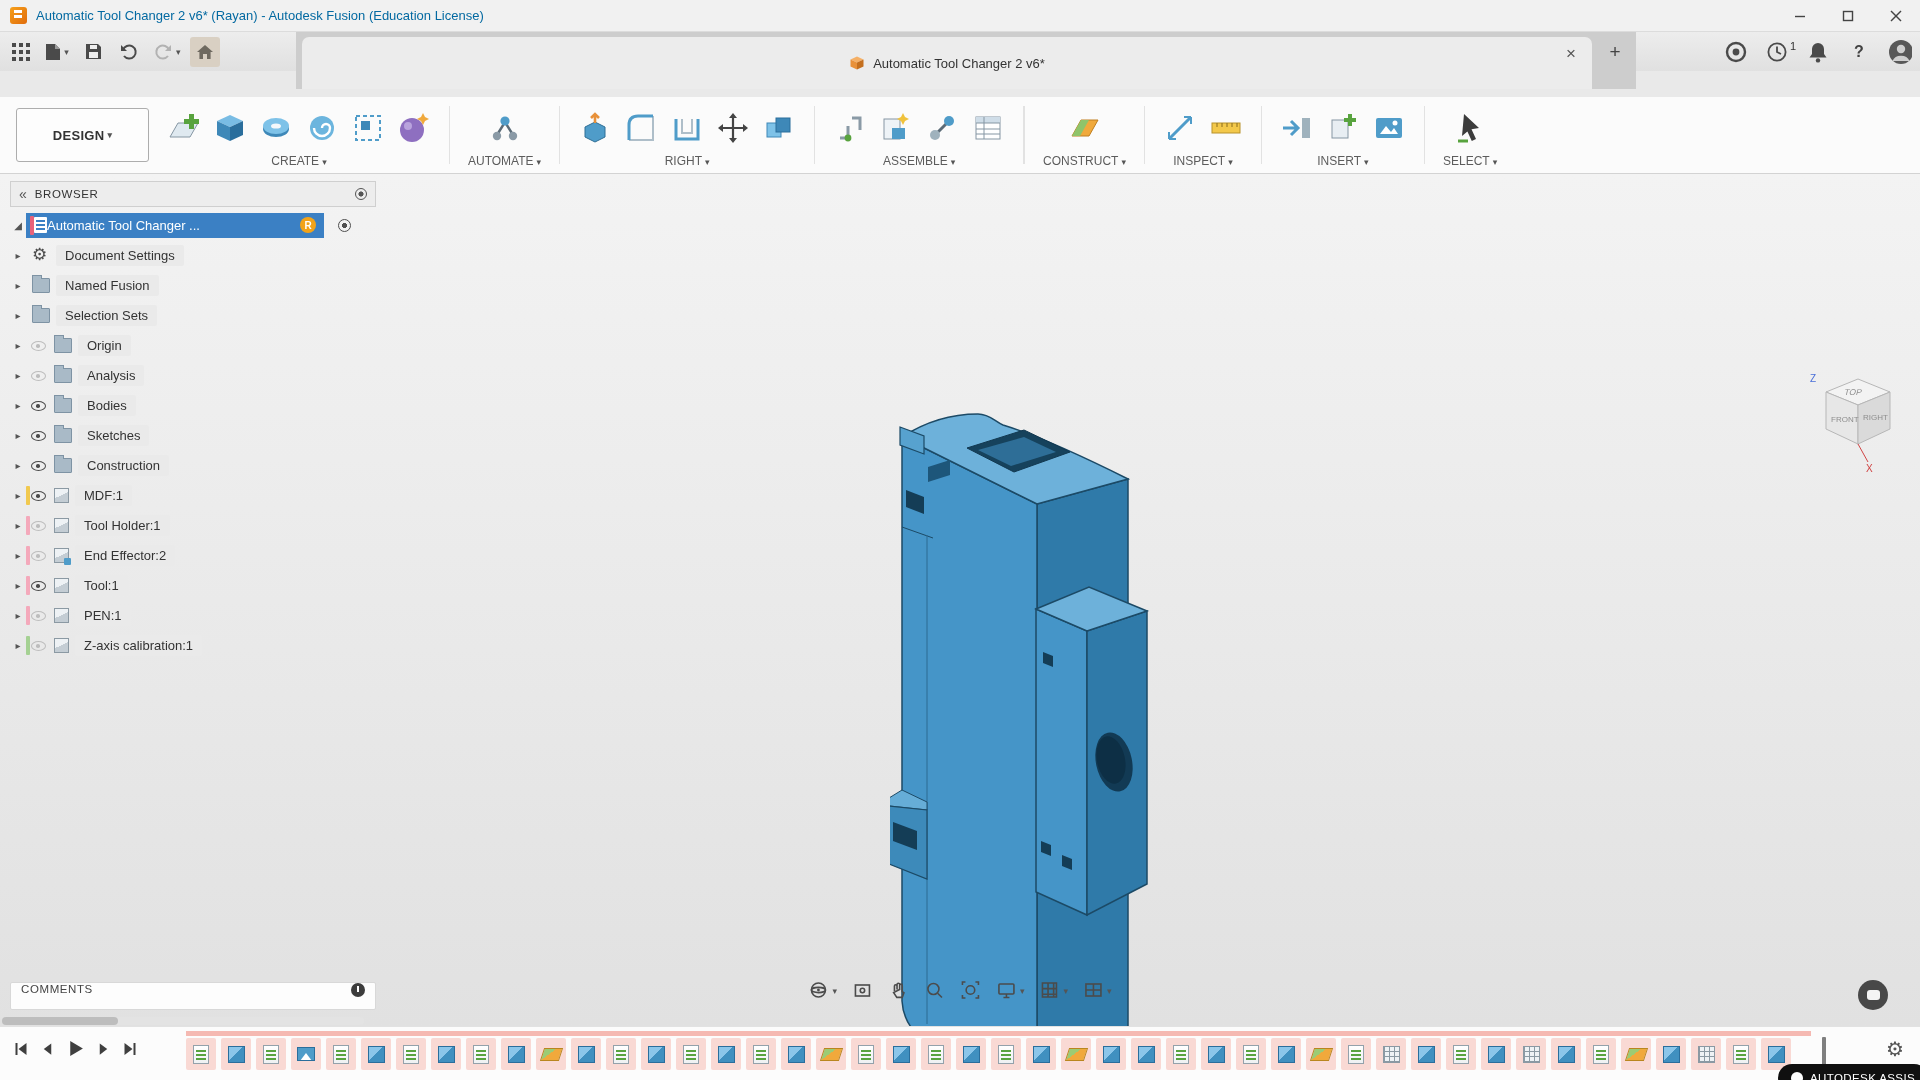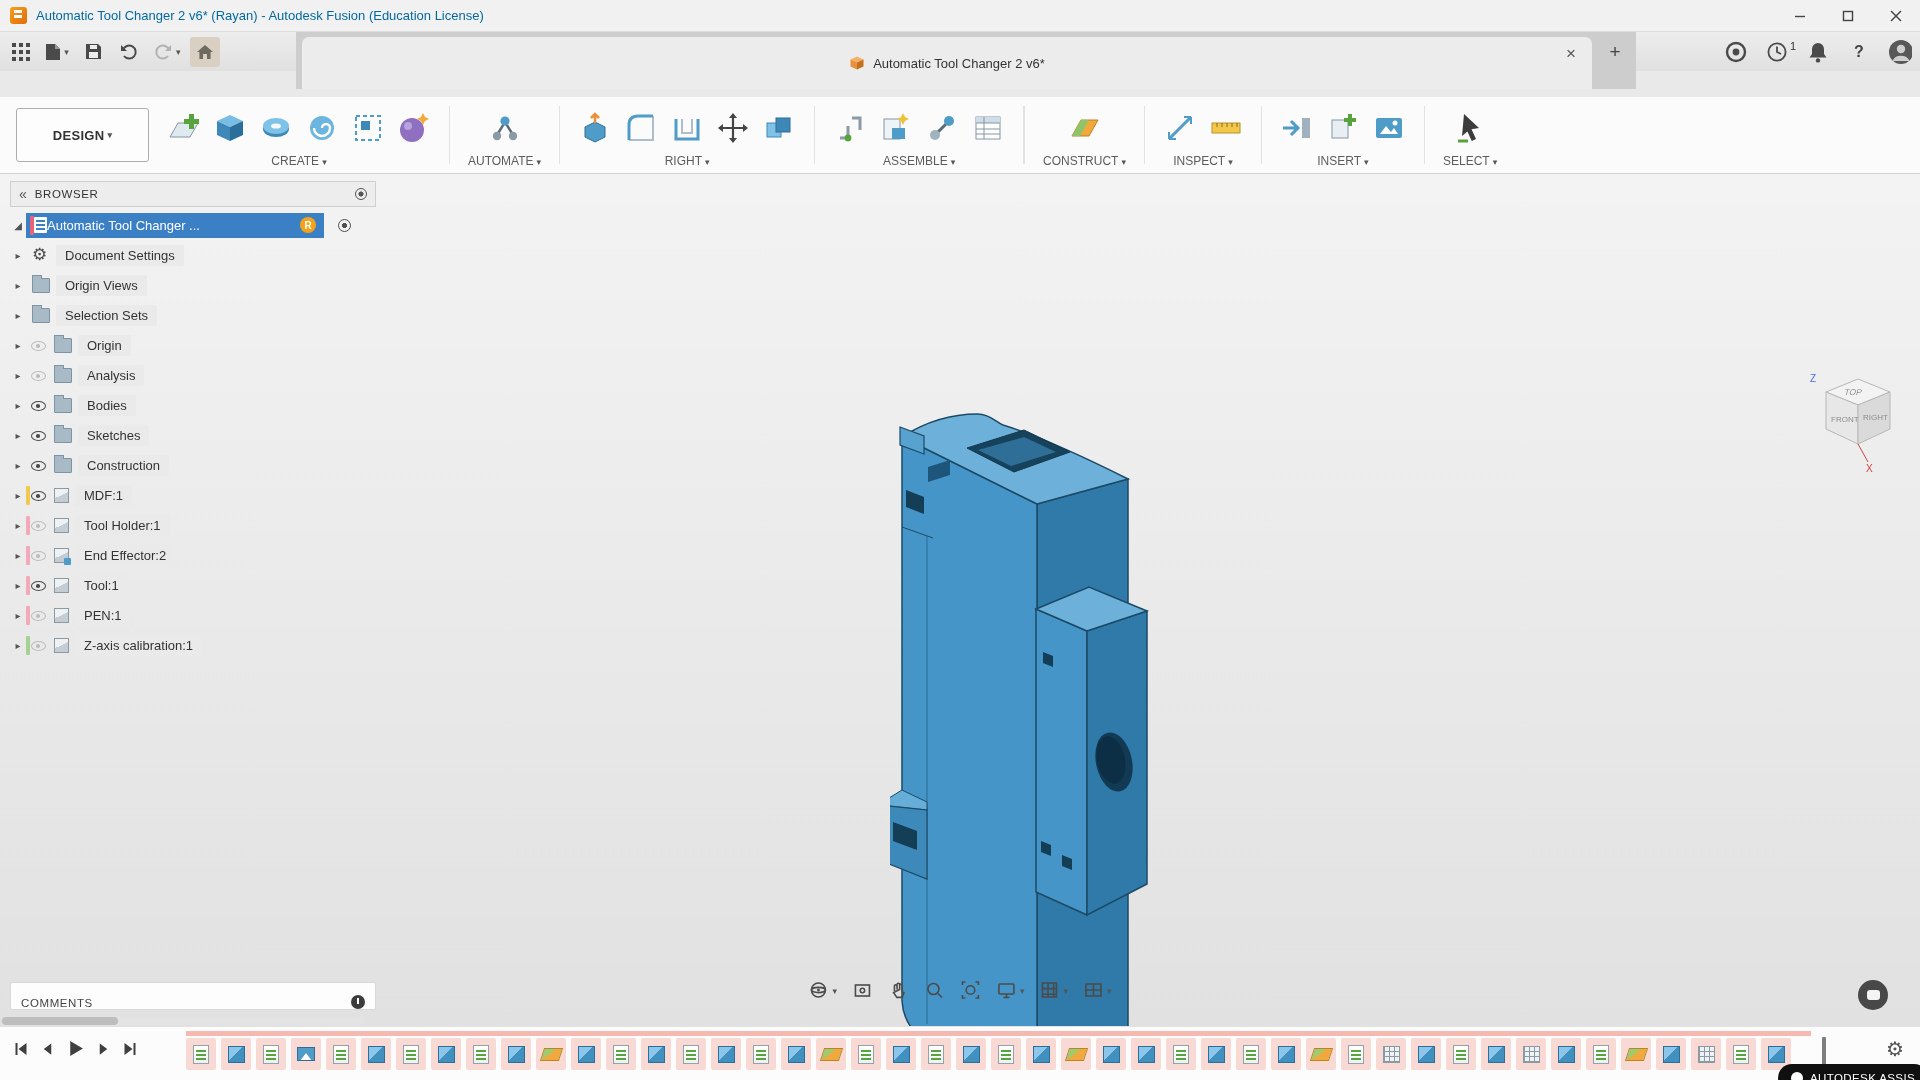--- a/index.html
+++ b/index.html
@@ -79,21 +79,21 @@
   .eye.off::after { background:#bdbdbd; }
   .ric { position:relative; width:18px; height:15px; flex:none; margin:0 6px 0 2px; }
   .ric.folder { background:#a9bac7; border:1px solid #7e93a4; border-radius:1px; }
   .ric.folder::before { content:""; position:absolute; top:-4px; left:-1px; width:8px; height:3px; background:#a9bac7; border:1px solid #7e93a4; border-bottom:none; }
   .ric.gear::before { content:"⚙"; position:absolute; left:0; top:-4px; font-size:17px; color:#4c4c4c; }
   .ric.box, .ric.box-move { width:15px; height:15px; background:linear-gradient(155deg,#eef2f5 0 48%,#c4cdd4 48%); border:1px solid #8b99a3; }
   .ric.box-move::after { content:""; position:absolute; right:-3px; bottom:-3px; width:7px; height:7px; background:#4f9cc9; border-radius:1px; }
   .blabel { background:#eaeaea; padding:3px 9px; border-radius:2px; color:#333; font-size:13px; white-space:nowrap; }
 
   
-  .comments { position:absolute; left:10px; top:808px; width:366px; height:28px; background:#fdfdfd; border:1px solid #d8d8d8; border-radius:2px; display:flex; align-items:flex-end; padding:0 10px; }
+  .comments { position:absolute; left:10px; top:808px; width:366px; height:28px; background:#fdfdfd; border:1px solid #d8d8d8; border-radius:2px; display:flex; align-items:flex-start; padding:0 10px; }
   .c-title { font-size:11.5px; letter-spacing:.6px; color:#444; }
   .c-ico { margin-left:auto; width:14px; height:14px; border-radius:50%; background:#3c3c3c; position:relative; }
   .c-ico::after { content:""; position:absolute; left:6px; top:3px; width:2px; height:6px; background:#fff; }
   .hscroll { position:absolute; left:2px; top:843px; width:362px; height:8px; background:#e3e3e3; border-radius:4px; }
   .hscroll .thumb { width:116px; height:8px; background:#bdbdbd; border-radius:4px; }
   .navbar { position:absolute; left:50%; top:806px; transform:translateX(-50%); display:flex; align-items:center; gap:15px; }
   .nbtn { display:flex; align-items:center; }
   .nbtn svg { stroke:#4b4b4b; stroke-width:1.6; fill:none; }
   .chat-fab { position:absolute; left:1858px; top:806px; width:30px; height:30px; border-radius:50%; background:#484848; display:flex; align-items:center; justify-content:center; }
   .chat-fab::after { content:""; width:13px; height:10px; background:#f4f4f4; border-radius:3px; }
@@ -537,21 +537,21 @@
 
             <span class="ric gear"></span>
             <span class="blabel">Document Settings</span>
           </div>
 
           <div class="brow">
             <span class="disc">▸</span>
             <span class="cbar"></span>
 
             <span class="ric folder"></span>
-            <span class="blabel">Origin Views</span>
+            <span class="blabel">Named Fusion</span>
           </div>
 
           <div class="brow">
             <span class="disc">▸</span>
             <span class="cbar"></span>
 
             <span class="ric folder"></span>
             <span class="blabel">Selection Sets</span>
           </div>
 

